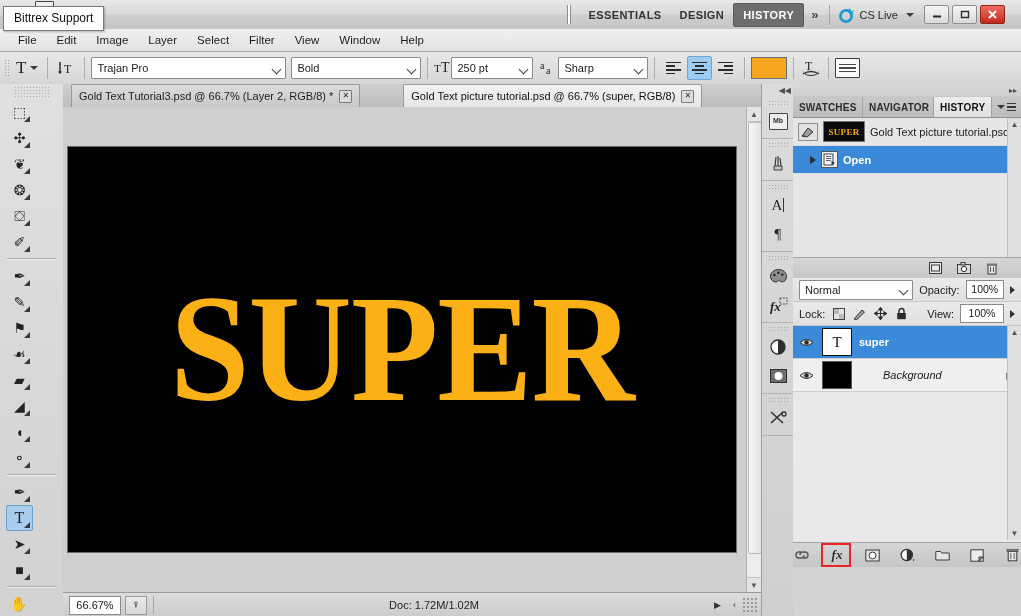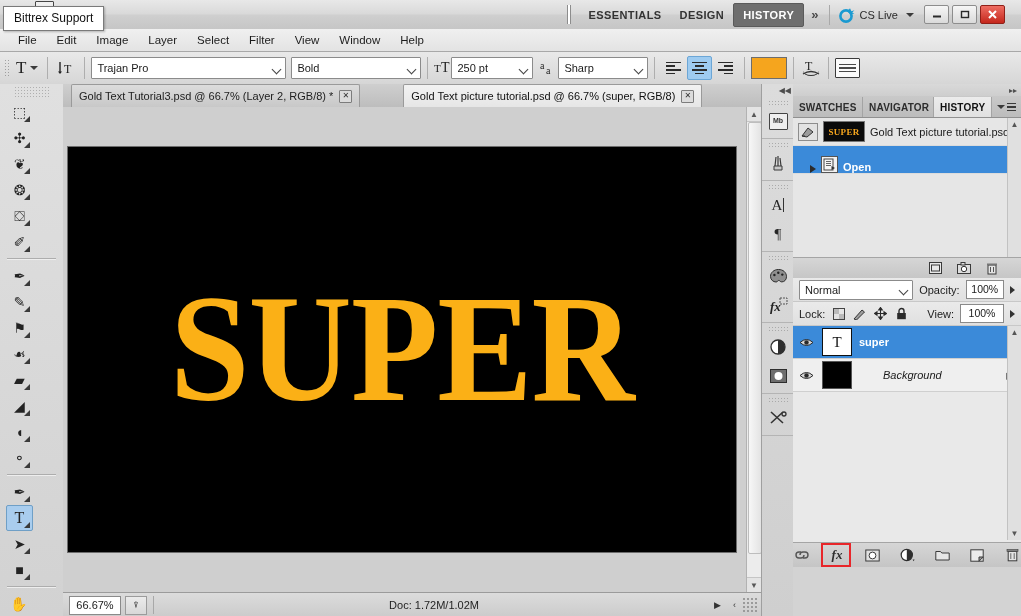--- a/index.html
+++ b/index.html
@@ -253,21 +253,21 @@
   .pmenu .lines{display:flex;flex-direction:column;gap:2px;}
   .pmenu .lines i{display:block;width:9px;height:1.5px;background:#3a3a3a;}
 
   .panel-body{background:#e6e6e6;}
 
   
   .hist-row{
     display:flex;align-items:center;gap:5px;height:27px;padding:0 5px;
     font-size:11px;color:#1a1a1a;border-bottom:1px solid #dcdcdc;
   }
-  .hist-row.sel{background:#3b8ad9;color:#fff;font-weight:bold;align-items:flex-end;}
+  .hist-row.sel{background:#3b8ad9;color:#fff;font-weight:bold;}
   .snap-tool{width:18px;height:16px;border:1px solid #8d8d8d;background:#e2e2e2;
     display:flex;align-items:center;justify-content:center;font-size:9px;}
   .snap-thumb{width:40px;height:19px;background:#0a0a0a;border:1px solid #777;
     display:flex;align-items:center;justify-content:center;}
   .snap-thumb span{font-family:"Liberation Serif",serif;font-size:9px;font-weight:bold;letter-spacing:.3px;}
   .exp-tri{width:0;height:0;border-top:4px solid transparent;border-bottom:4px solid transparent;
     border-left:6px solid #2b2b2b;margin-left:12px;}
   .state-ico{width:15px;height:15px;border:1px solid #555;background:#f2f2f2;
     display:flex;align-items:center;justify-content:center;font-size:8px;color:#333;}
   .hist-scroll{position:absolute;right:0;top:0;width:13px;height:100%;background:#e0e0e0;border-left:1px solid #c2c2c2;}

